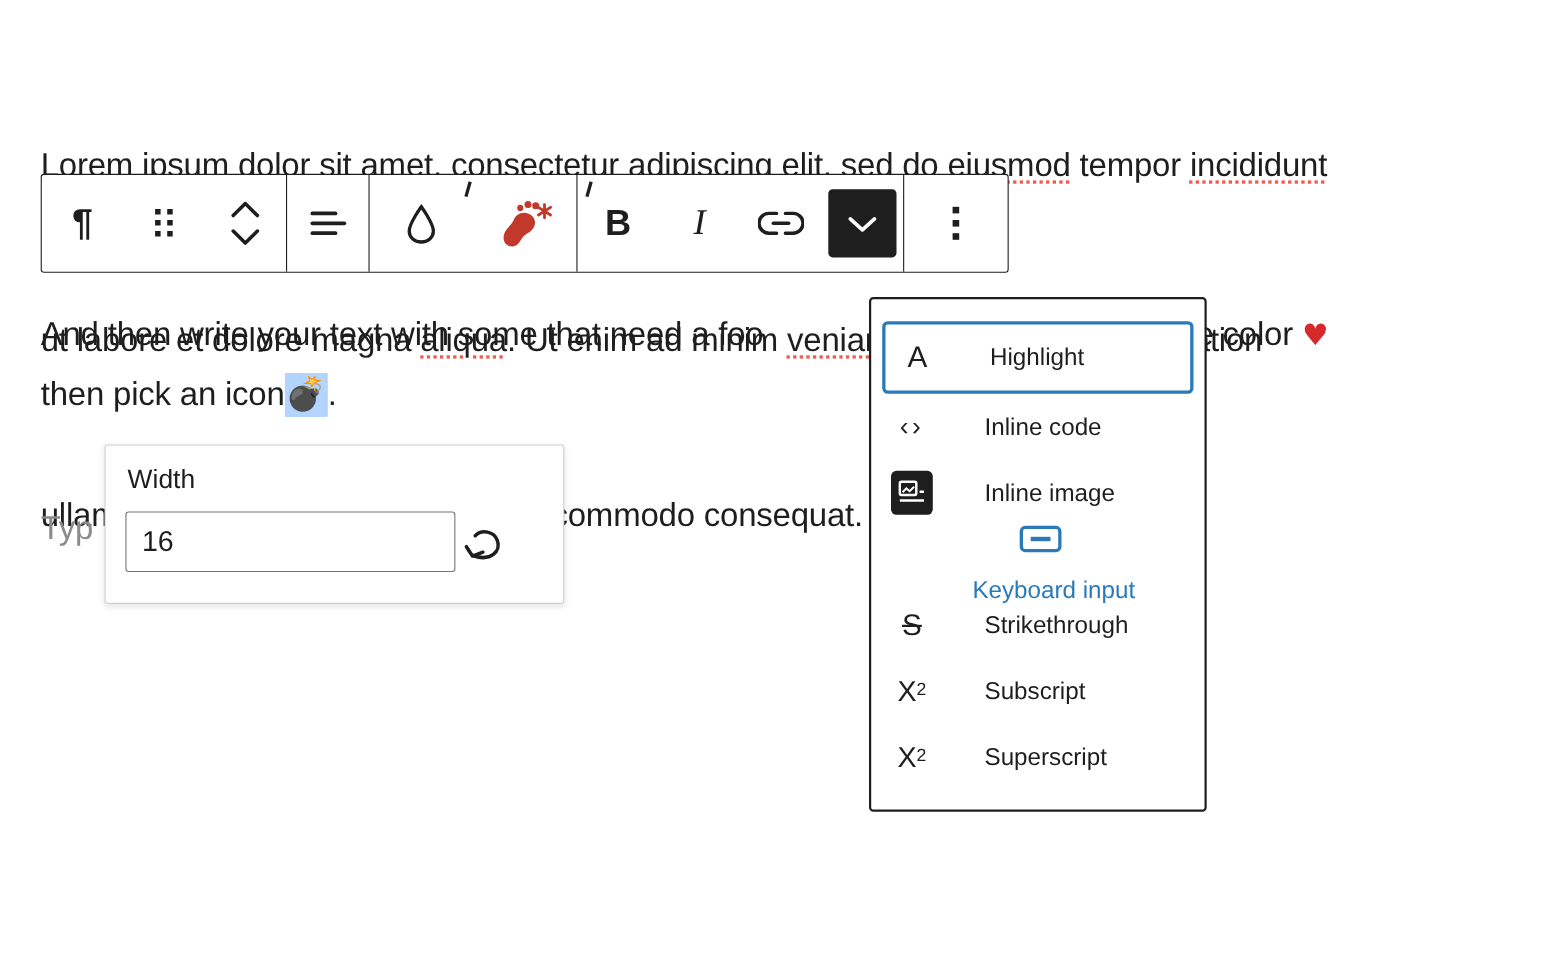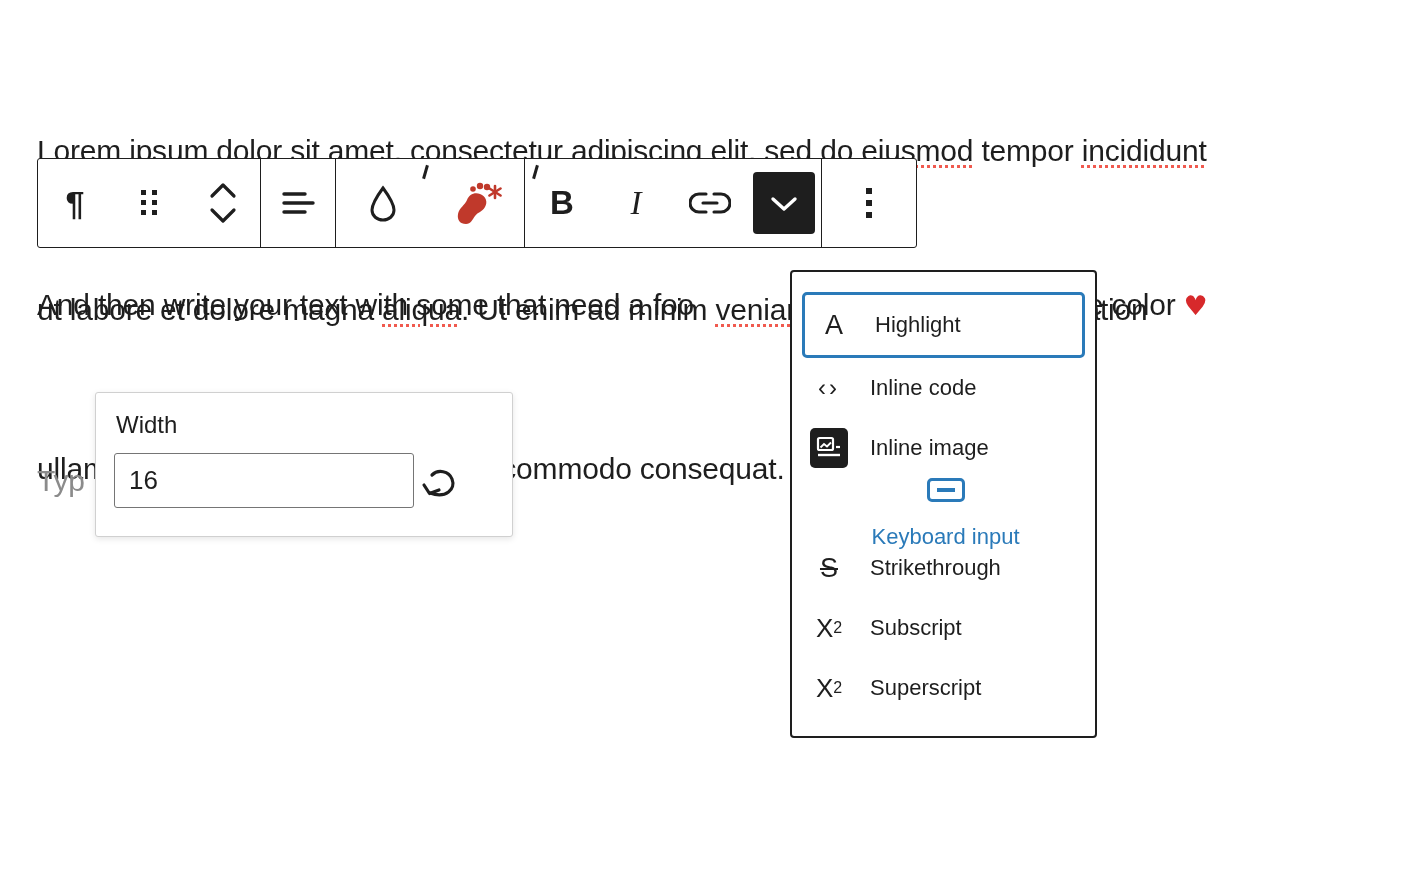--- a/index.html
+++ b/index.html
@@ -131,21 +131,21 @@
     margin: 0 10px;
     padding-left: 10px;
     height: 66px;
   }
   .menu-item.blue { color: #2a7ab9; flex-direction: column; }
   .mi-icon {
     width: 38px; min-width: 38px;
     display: flex; align-items: center; justify-content: center;
     font-size: 24px;
   }
-  .mi-label { white-space: nowrap; }
+  .mi-label { white-space: nowrap; margin-left: 25px; }
   .icon-img-sq {
     width: 40px; height: 40px;
     background: #1e1e1e;
     border-radius: 5px;
     display: flex; align-items: center; justify-content: center;
   }
   .icon-kbd {
     width: 38px; height: 24px;
     border: 3px solid #2a7ab9;
     border-radius: 5px;
@@ -154,21 +154,21 @@
   .icon-kbd i { display:block; width: 18px; height: 4px; background: #2a7ab9; }
   .glyph-A { font-size: 27px; }
   .glyph-code { font-size: 24px; letter-spacing: 3px; }
   .glyph-strike { font-size: 27px; text-decoration: line-through; }
   .glyph-sub { font-size: 26px; }
   .glyph-sub sub, .glyph-sub sup { font-size: 16px; }
 
   
   .width-pop {
     position: absolute;
-    left: 95px; top: 392px;
+    left: 95px; top: 404px;
     width: 418px; height: 145px;
     background: #ffffff;
     border: 1.5px solid #d0d0d0;
     border-radius: 3px;
     box-shadow: 0 2px 6px rgba(0,0,0,0.10);
     z-index: 50;
     padding: 16px 18px;
   }
   .width-label {
     font-size: 24px;
@@ -201,20 +201,21 @@
 
   <div class="editor-text">
     <div><span id="l1"><span>Lorem ipsum dolor sit </span><span class="misspell">amet</span><span>, </span><span class="misspell">consectetur</span><span> </span><span class="misspell">adipiscing</span><span> elit, sed do </span><span class="misspell">eiusmod</span><span> tempor </span><span class="misspell">incididunt</span></span></div>
     <div><span id="l2"><span>ut labore et dolore magna </span><span class="misspell">aliqua</span><span>. Ut enim ad minim </span><span class="misspell">veniam</span><span>, quis </span><span class="misspell">nostrud</span><span> exercitation</span></span></div>
     <div><span id="l3"><span>ullamco laboris nisi ut aliquip ex ea commodo consequat. Duis aute </span><span class="misspell">irure</span><span> dolor in</span></span></div>
     <div><span style="display:inline-block;width:944px;"></span><span>pariatur.</span></div>
   </div>
 
   <div class="para2">
     <div><span>And then write your text with some that need a foo</span><span style="display:inline-block;width:296px;"></span><span>favourite color </span><span class="emoji heart">♥</span></div>
+    <div><span>then pick an icon</span><span class="emoji sel-emoji">💣</span><span>.</span></div>
   </div>
 
   <div class="placeholder">Typ</div>
 
   <div class="fmt-toolbar">
 
     <div class="tb-group">
       <button class="tb-btn pilcrow">¶</button>
       <button class="tb-btn">
         <span>

